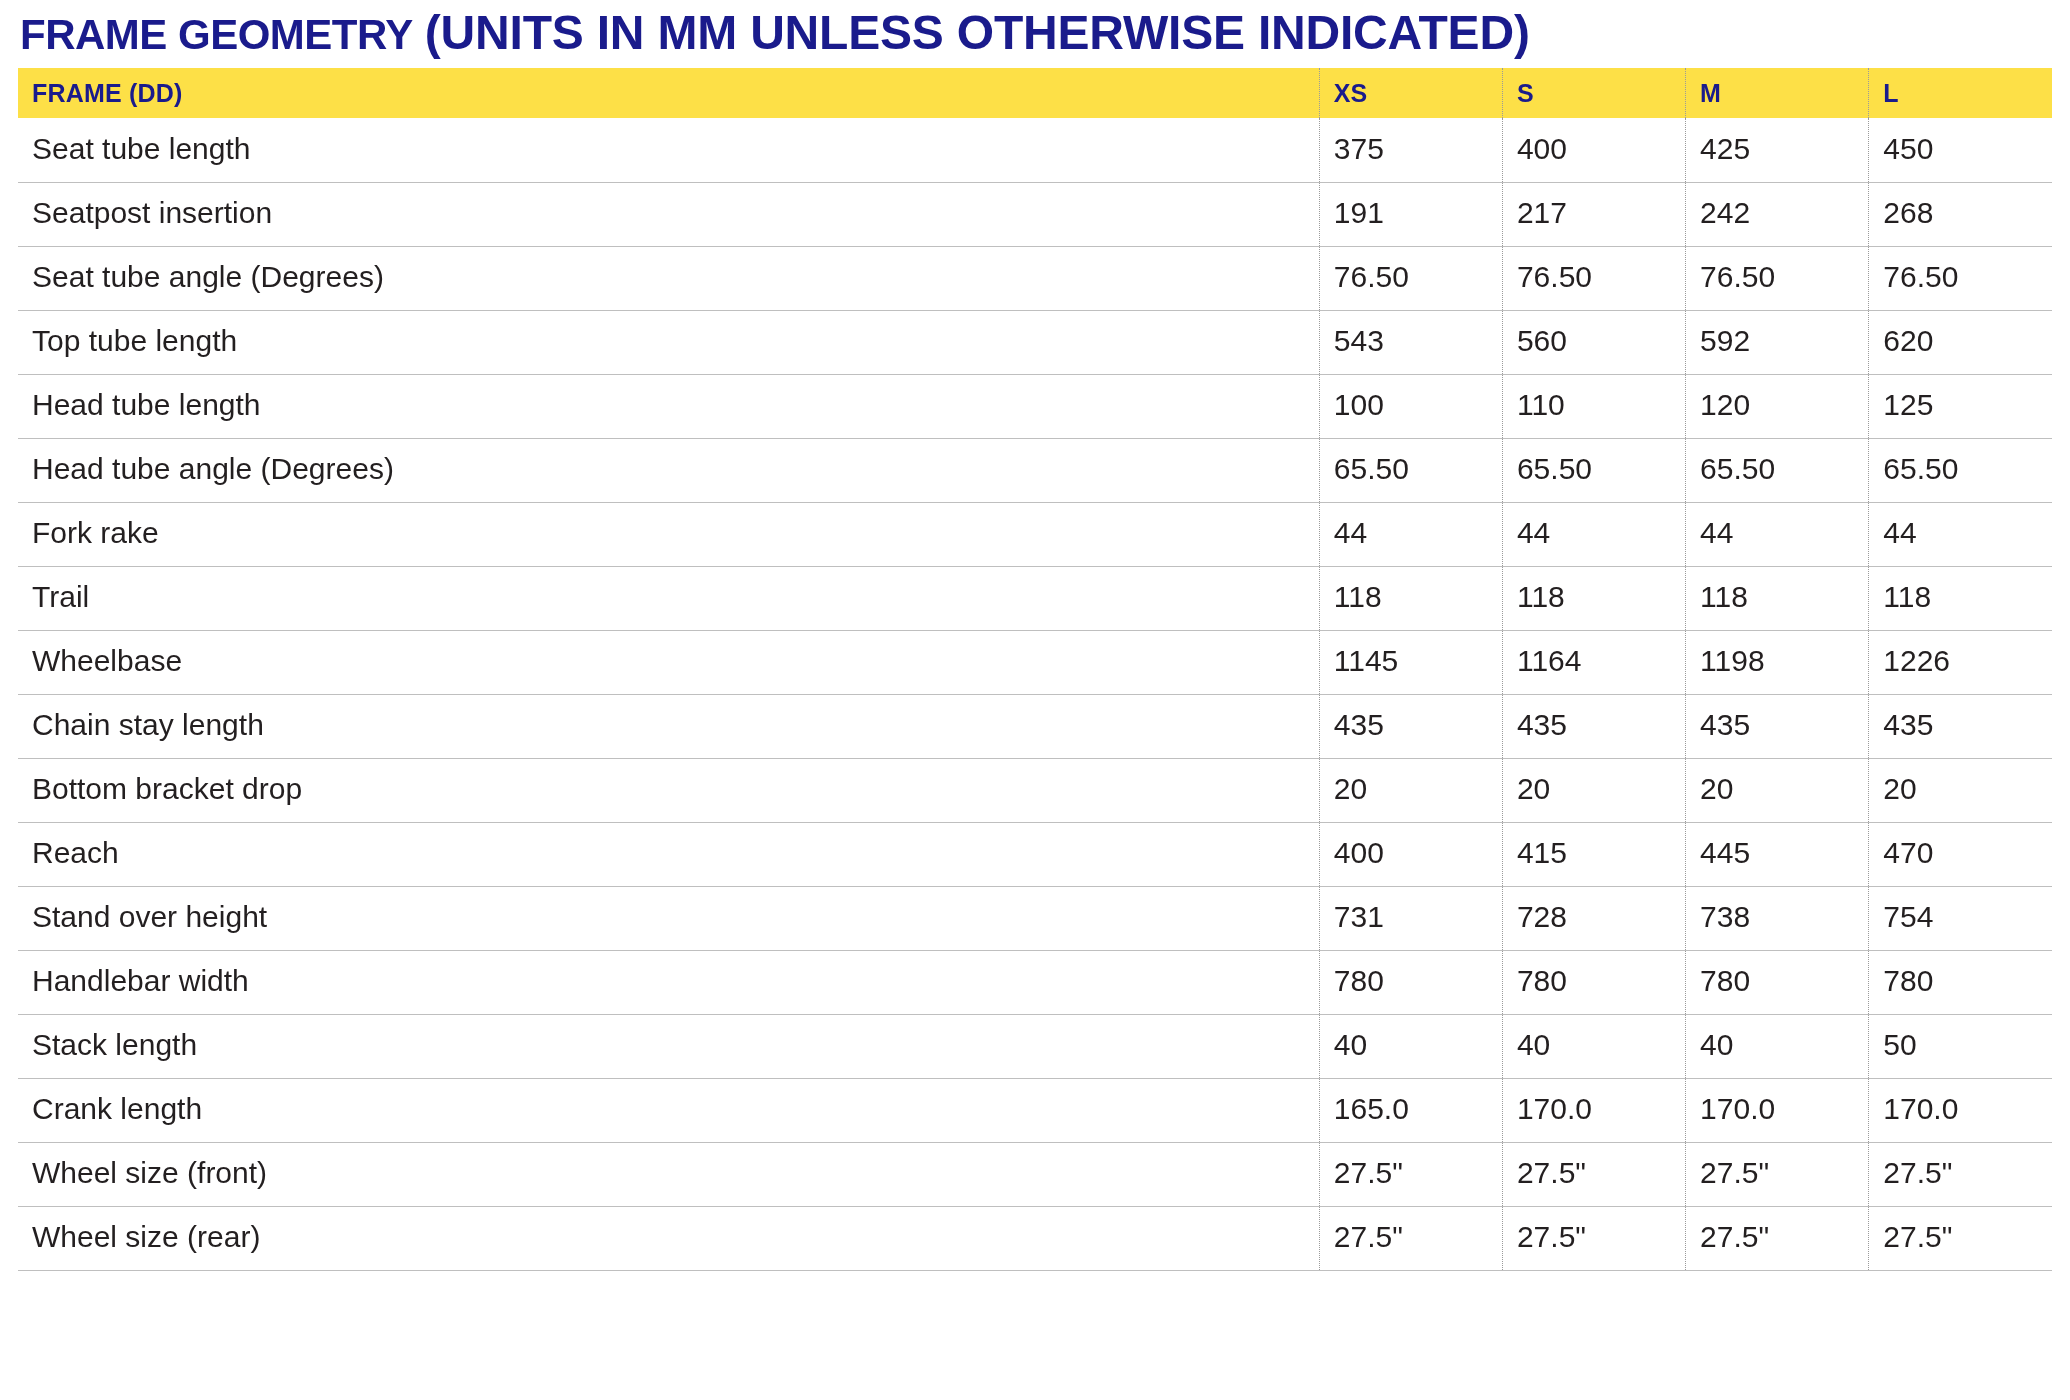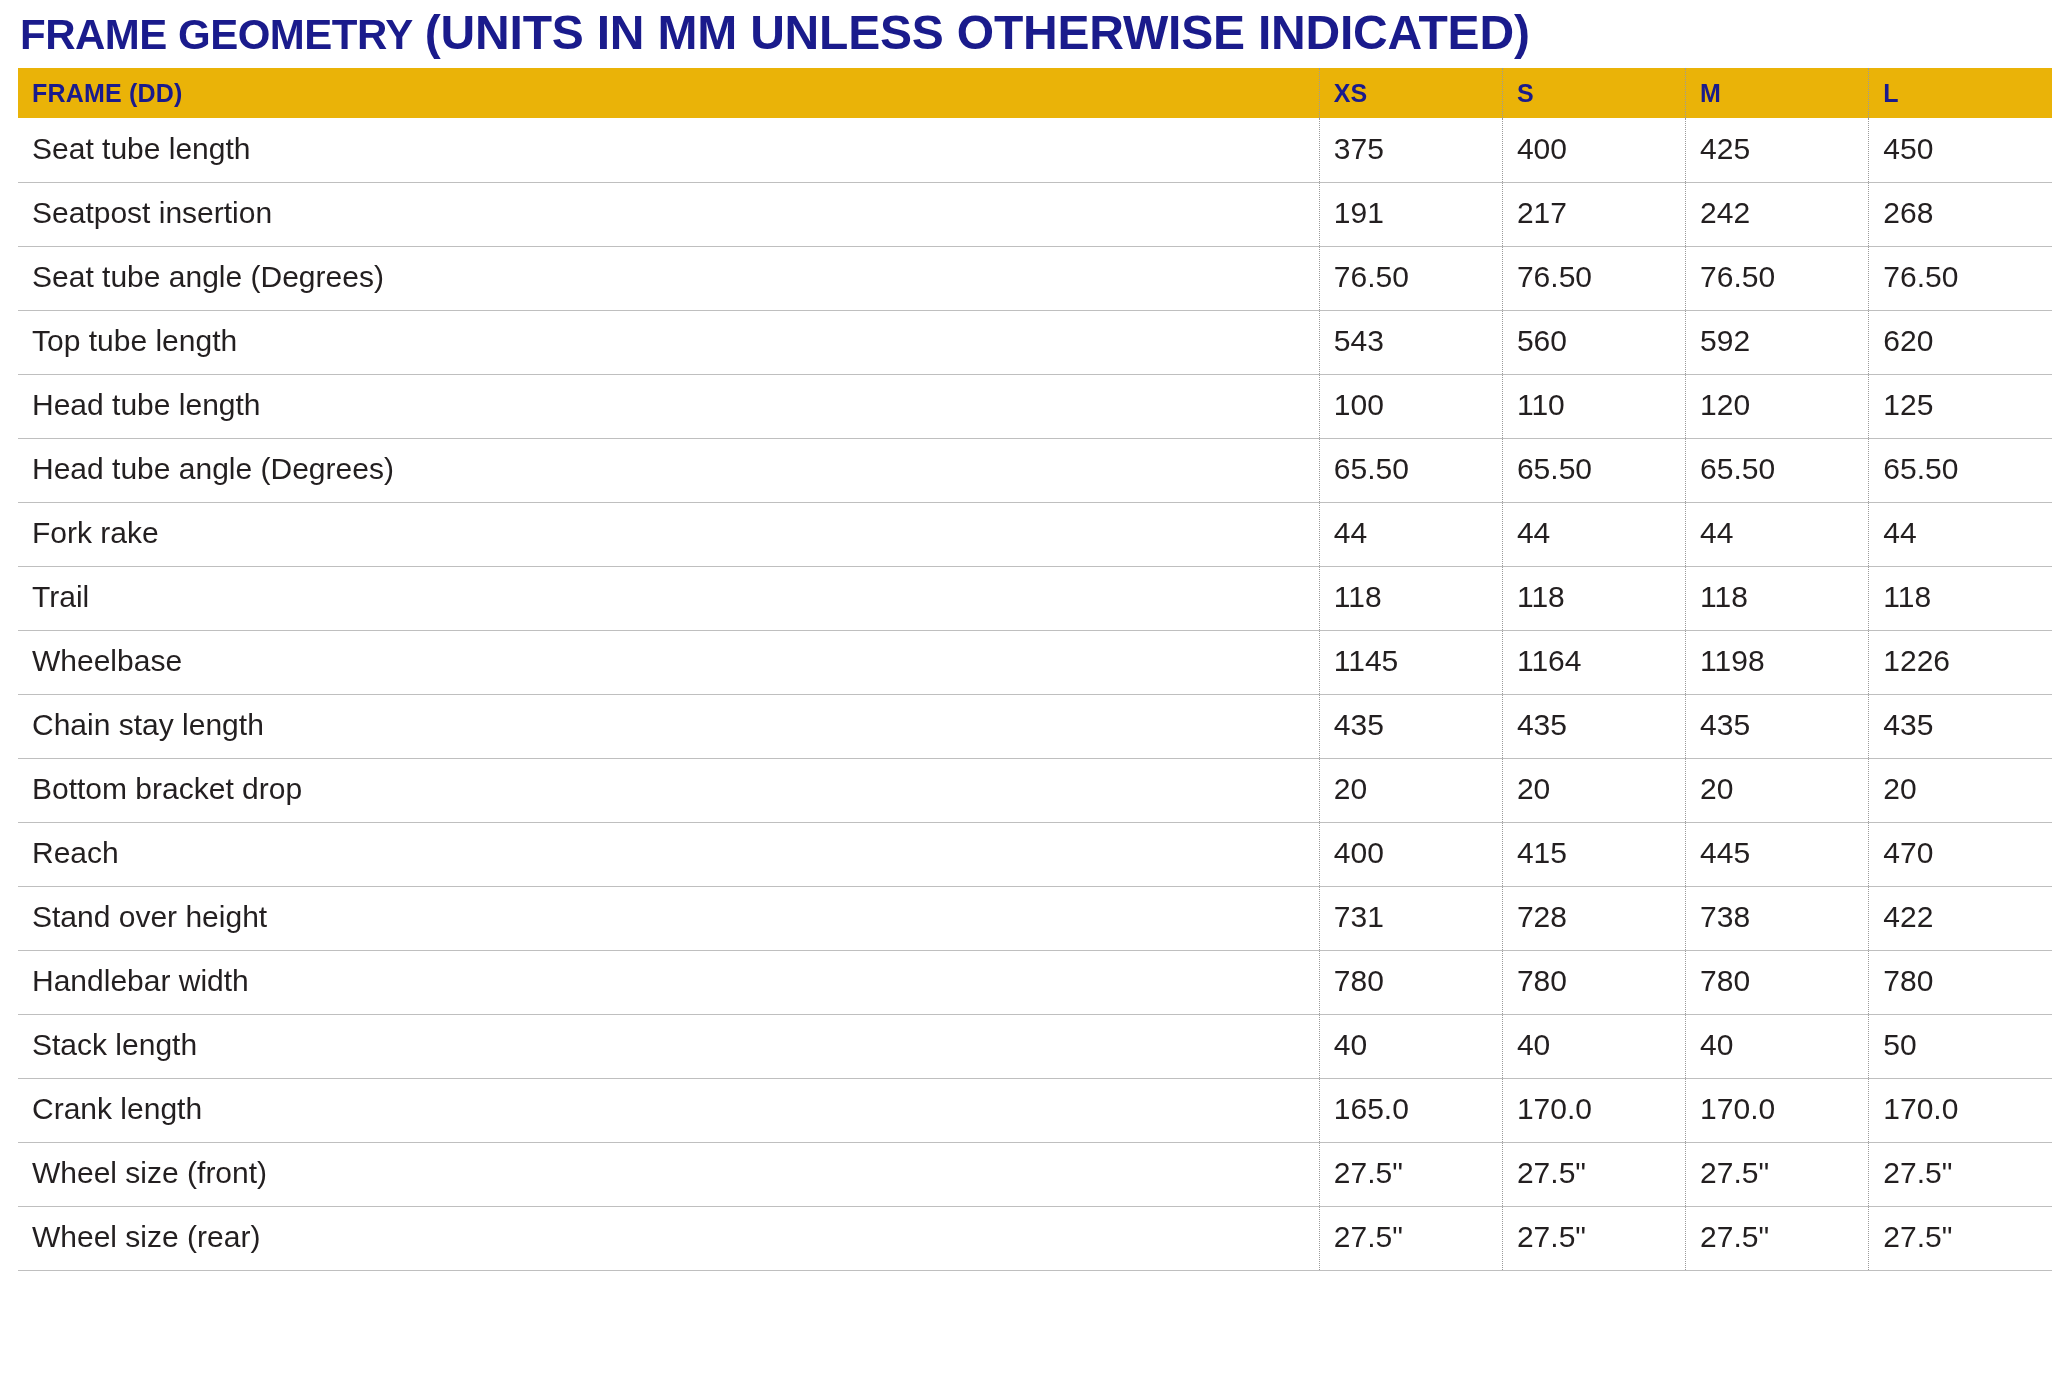--- a/index.html
+++ b/index.html
@@ -40,21 +40,21 @@
     line-height: 1.05;
   }
   table.geom {
     border-collapse: collapse;
     width: 2034px;
     table-layout: fixed;
   }
   table.geom col.c-label { width: 1300px; }
   table.geom col.c-size  { width: 183px; }
   thead th {
-    background: #eab308;
+    background: #fde047;
     color: #1a1b8c;
     font-size: 25px;
     font-weight: bold;
     text-align: left;
     padding: 9px 12px 9px 14px;
     height: 50px;
     vertical-align: middle;
     border-right: 1px dotted #9a9a9a;
   }
   thead th:last-child { border-right: none; }
@@ -184,21 +184,21 @@
           <td>400</td>
           <td>415</td>
           <td>445</td>
           <td>470</td>
         </tr>
         <tr>
           <td class="label">Stand over height</td>
           <td>731</td>
           <td>728</td>
           <td>738</td>
-          <td>422</td>
+          <td>754</td>
         </tr>
         <tr>
           <td class="label">Handlebar width</td>
           <td>780</td>
           <td>780</td>
           <td>780</td>
           <td>780</td>
         </tr>
         <tr>
           <td class="label">Stack length</td>

